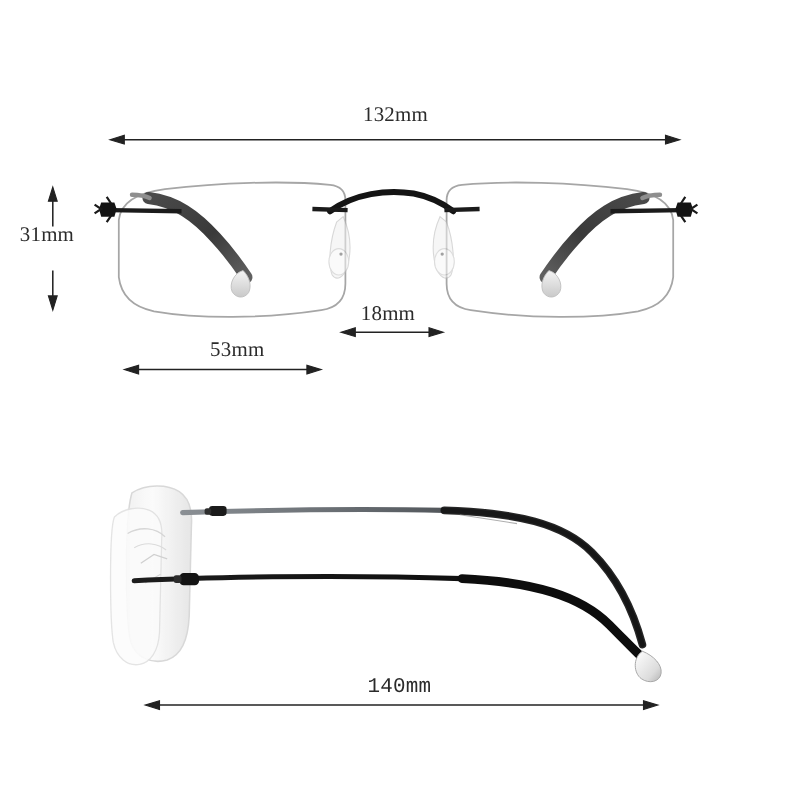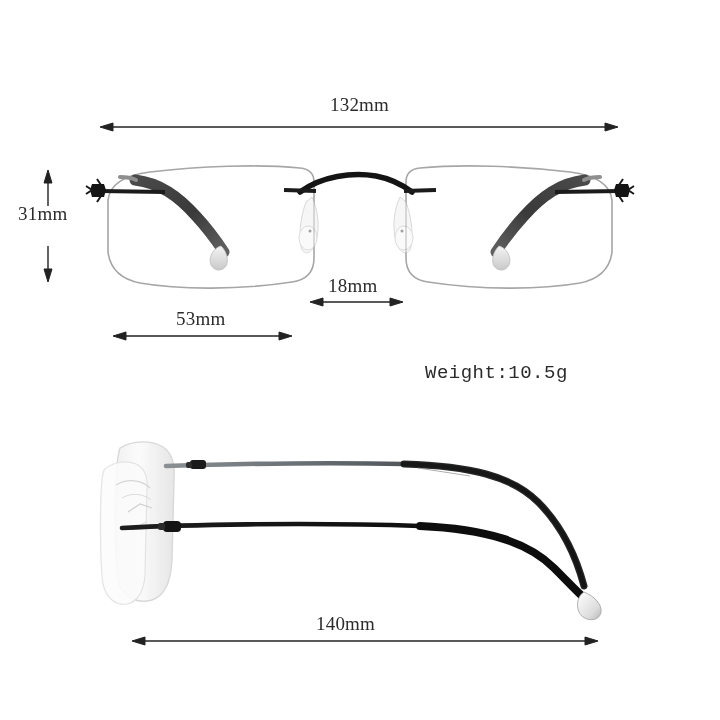--- a/index.html
+++ b/index.html
@@ -35,24 +35,24 @@
     white-space: nowrap;
     user-select: none;
   }
   .dim-label.mono {
     font-family: "Liberation Mono", "DejaVu Sans Mono", monospace;
     font-size: 19px;
     letter-spacing: 0.5px;
   }
   #label-132 { left: 330px; top: 94px; }
   #label-31  { left: 18px;  top: 203px; }
-  #label-53  { left: 176px; top: 308px; }
+  #label-53  { left: 191px; top: 308px; }
   #label-18  { left: 328px; top: 275px; font-family: Liberation Serif, serif; }
   #label-weight { left: 425px; top: 362px; }
-  #label-140 { left: 316px; top: 613px; }
+  #label-140 { left: 334px; top: 613px; font-family: Liberation Mono, monospace; }
 </style>
 </head>
 <body>
 
 <div id="page">
 
   <svg class="layer" viewBox="0 0 720 720">
     <defs>
       <linearGradient id="templeGradL" x1="0" y1="0" x2="1" y2="1">
         <stop offset="0%" stop-color="#4a4a4a"></stop>
@@ -244,17 +244,16 @@
   </svg>
 
   <div class="dim-label" id="label-132">132mm</div>
 
   <div class="dim-label" id="label-31">31mm</div>
 
   <div class="dim-label" id="label-53">53mm</div>
 
   <div class="dim-label" id="label-18">18mm</div>
 
-  <div class="dim-label mono" id="label-weight">Weight:10.5g</div>
 
   <div class="dim-label" id="label-140">140mm</div>
 
 </div>
 
 </body></html>

